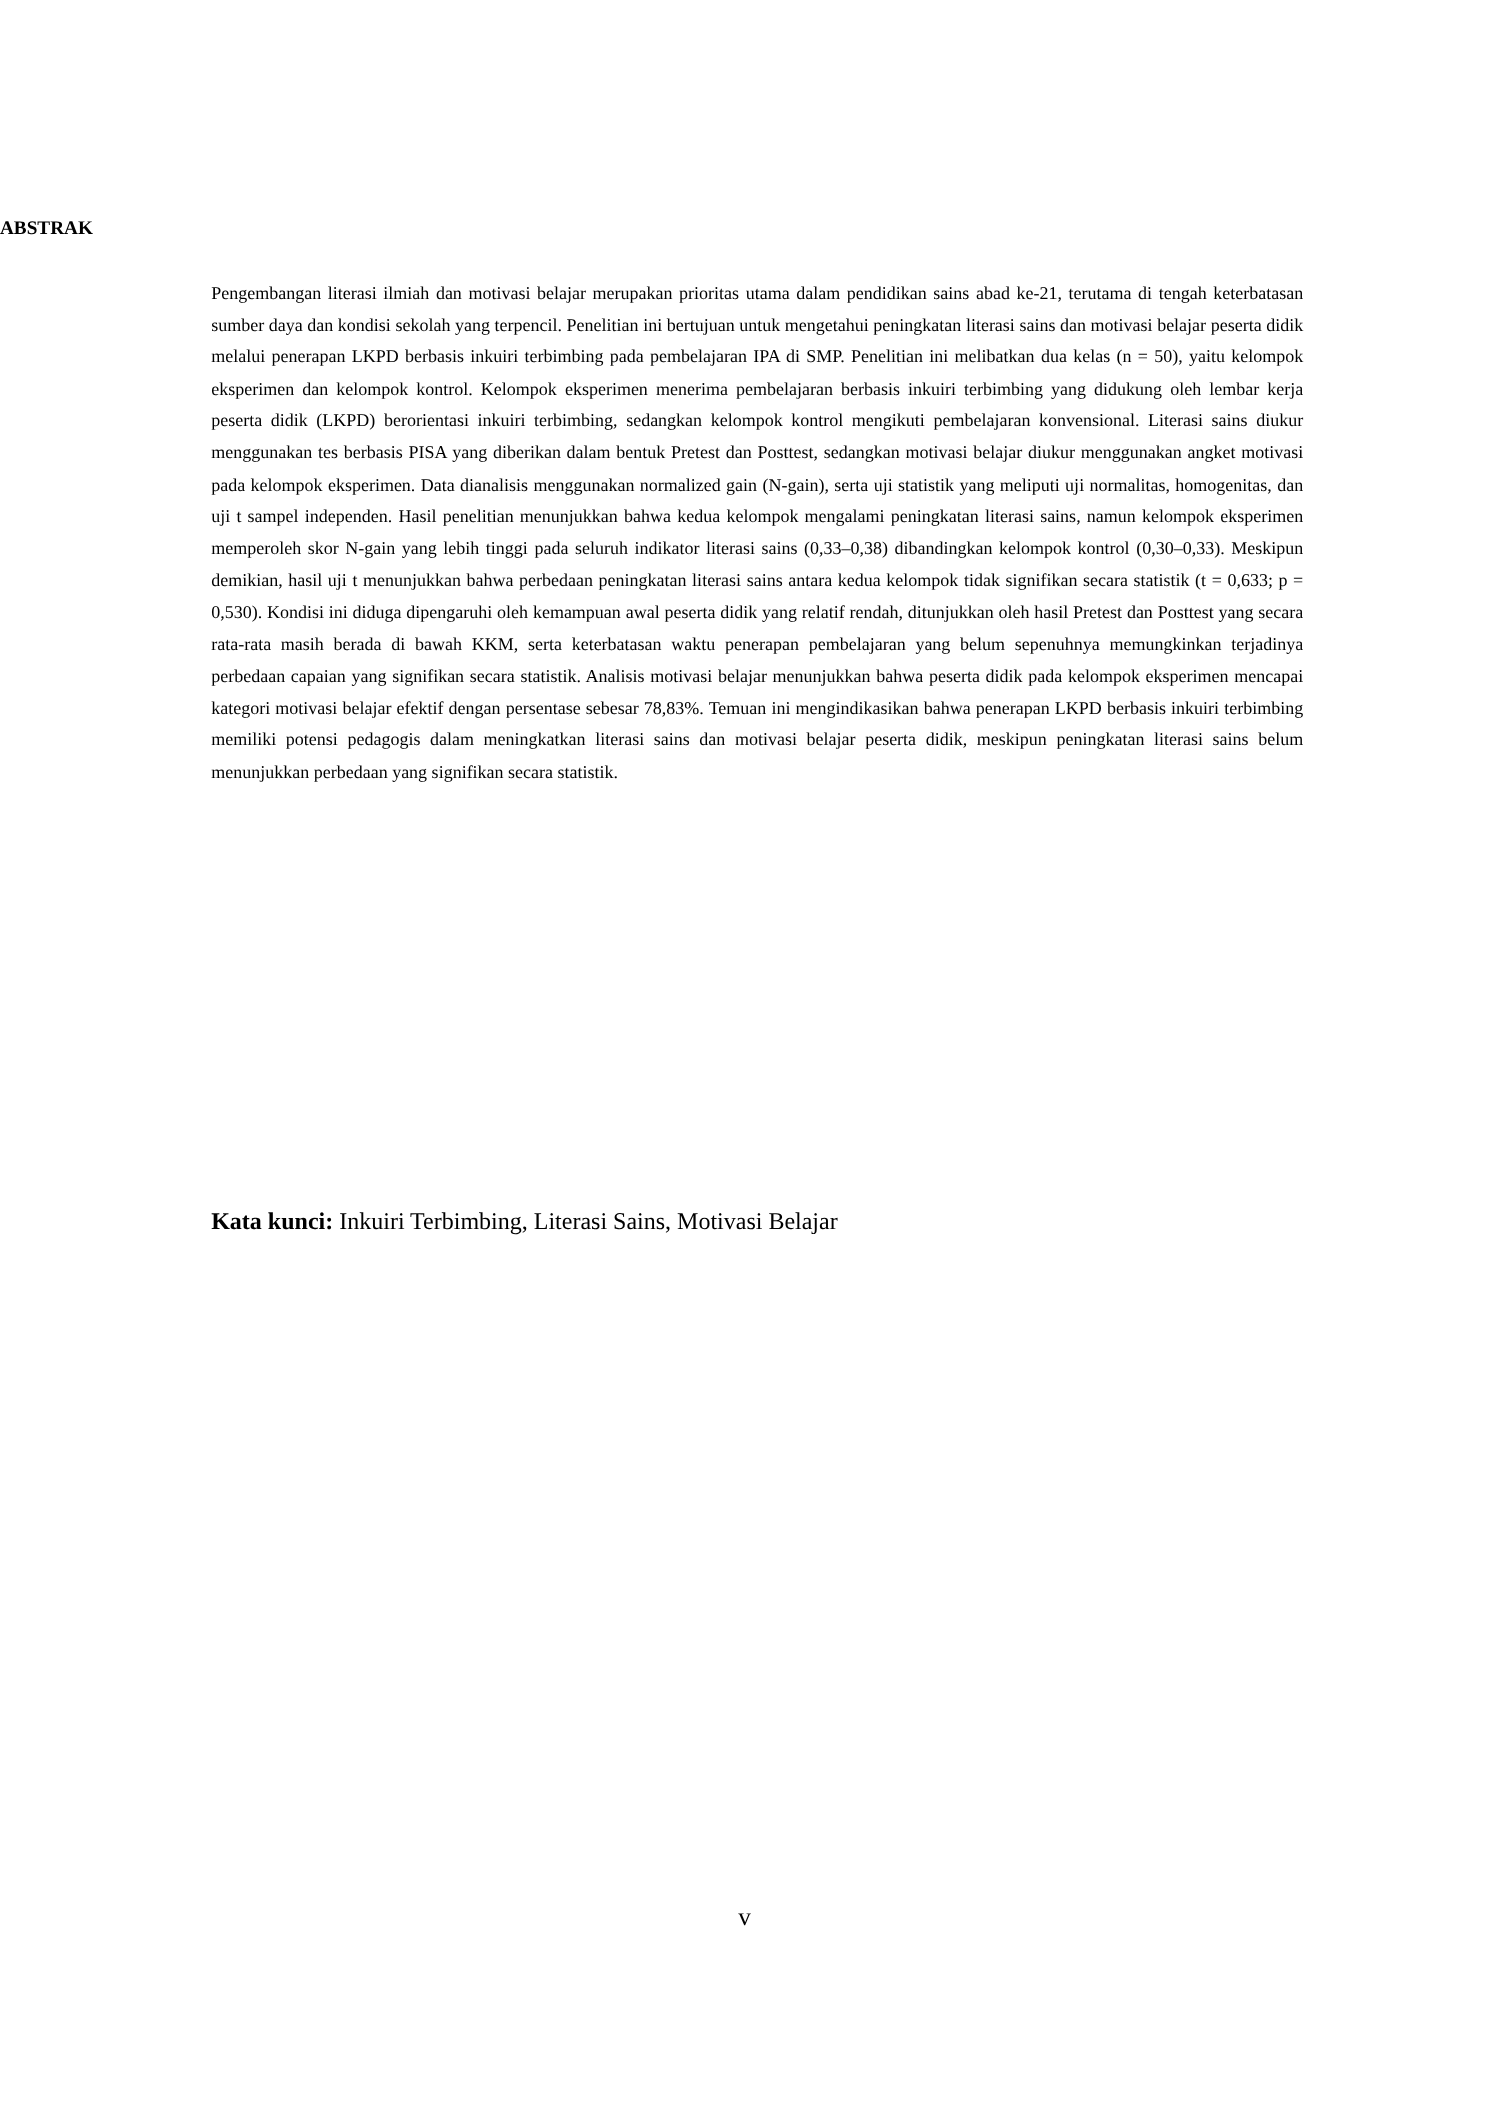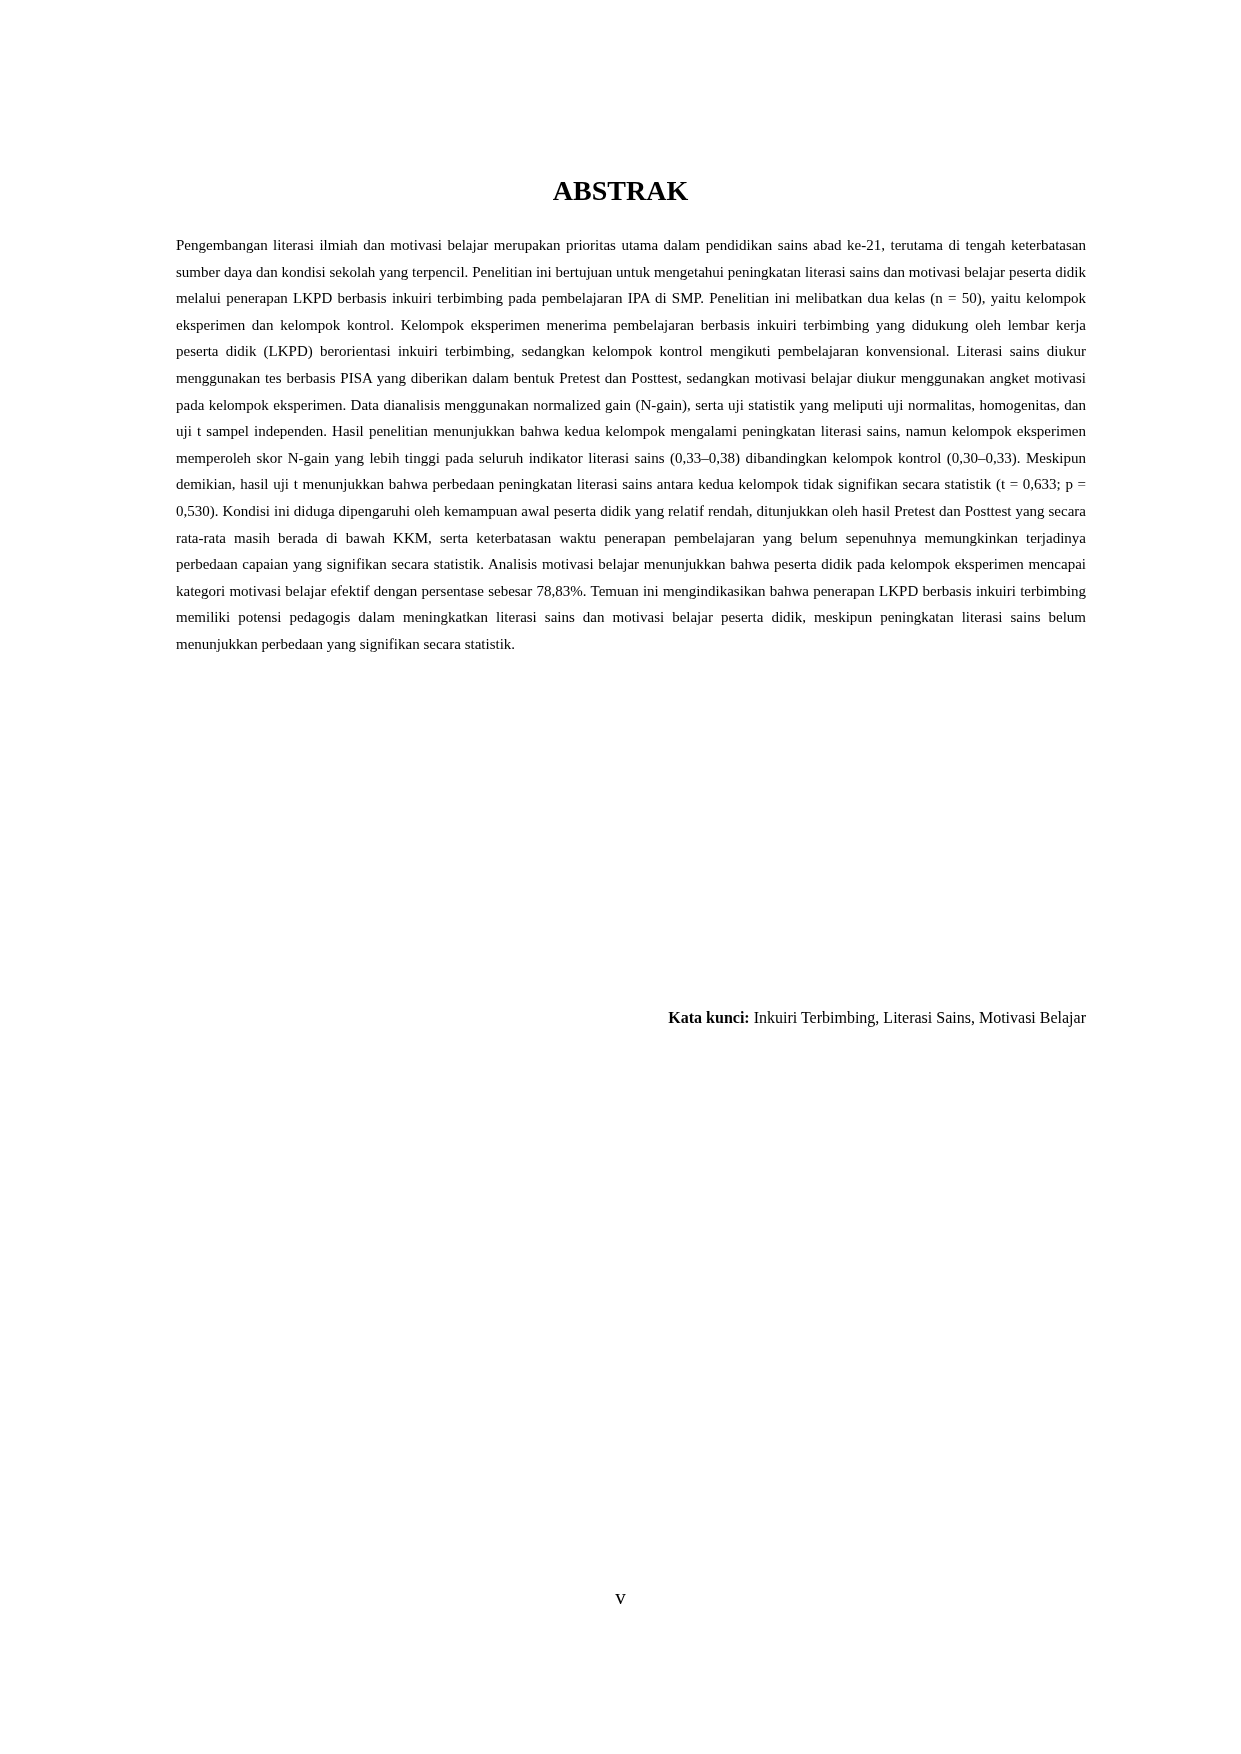--- a/index.html
+++ b/index.html
@@ -21,45 +21,44 @@
       top: 0;
       width: 1241px;
       height: 1754px;
       background: #ffffff;
     }
     .title {
       position: absolute;
       top: 178px;
       left: 0;
       width: 1241px;
-      text-align: center;
+      text-align: left;
       font-weight: bold;
-      font-size: 28px;
+      font-size: 16px;
       line-height: 26px;
       margin: 0;
     }
     .abstract-body {
       position: absolute;
       top: 232px;
       left: 176px;
       width: 910px;
       font-size: 15px;
       line-height: 26.6px;
       text-align: justify;
       margin: 0;
     }
     .keywords {
       position: absolute;
       top: 1005px;
       left: 176px;
       width: 910px;
-      font-size: 16px;
+      font-size: 20px;
       line-height: 26px;
       margin: 0;
-      text-align: right;
     }
     .keywords .kw-label {
       font-weight: bold;
     }
     .page-number {
       position: absolute;
       top: 1585px;
       left: 0;
       width: 1241px;
       text-align: center;

